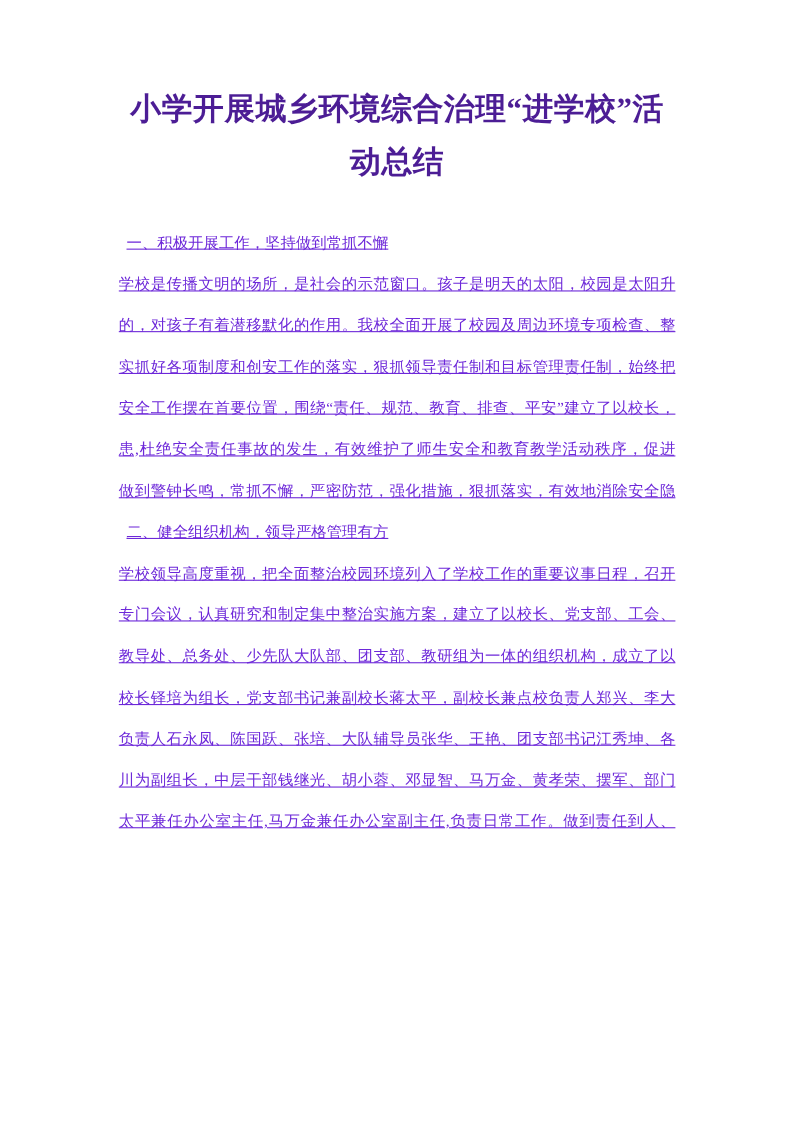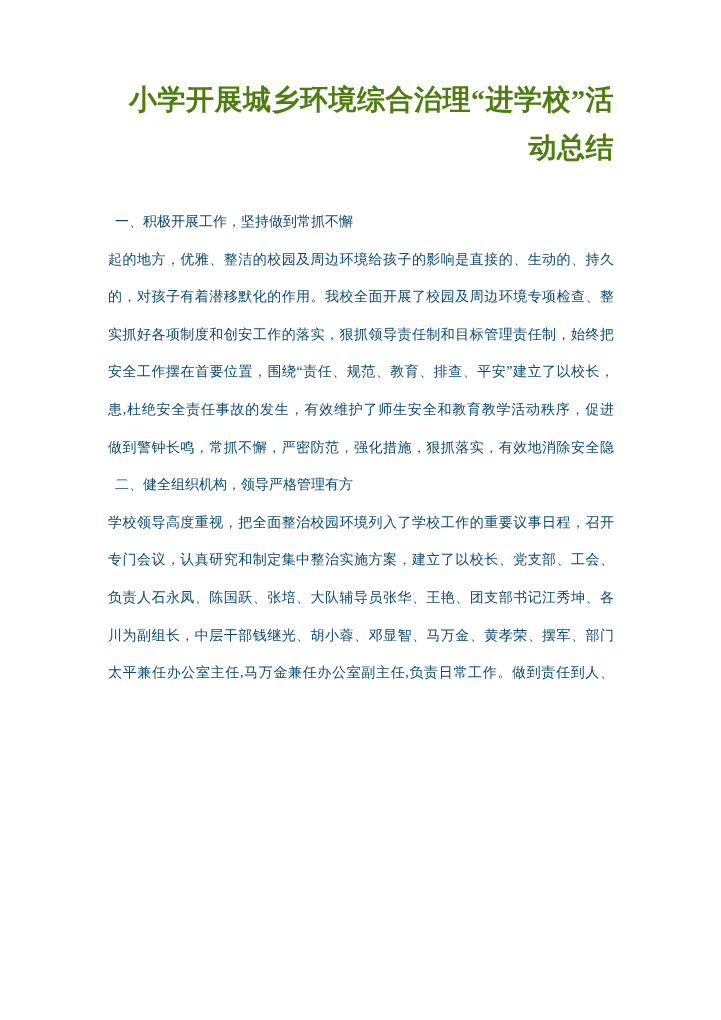--- a/index.html
+++ b/index.html
@@ -20,35 +20,36 @@
     left: 0; top: 0;
     width: 721px;
     height: 1020px;
     background: #ffffff;
   }
   .doc-title {
     position: absolute;
     left: 108px;
     top: 76px;
     width: 506px;
-    text-align: right;
+    text-align: center;
     font-size: 28px;
     font-weight: bold;
     line-height: 48px;
     letter-spacing: 0.5px;
-    color: #4d7c0f;
+    color: #4c1d95;
   }
   .doc-body {
     position: absolute;
     left: 108px;
     top: 203px;
     width: 506px;
     font-size: 14px;
     line-height: 37.6px;
-    color: #0c4a6e;
+    color: #6d28d9;
+    text-decoration: underline;
   }
   .heading-line {
     text-align: left;
     padding-left: 7px;
   }
   .body-line {
     text-align: justify;
     text-align-last: justify;
   }
   .body-line.para-end {
@@ -62,30 +63,32 @@
 
   <div class="doc-title">
     <div>小学开展城乡环境综合治理“进学校”活</div>
     <div>动总结</div>
   </div>
 
   <div class="doc-body">
 
     <div class="heading-line">一、积极开展工作，坚持做到常抓不懈</div>
 
-    <div class="body-line">起的地方，优雅、整洁的校园及周边环境给孩子的影响是直接的、生动的、持久</div>
+    <div class="body-line">学校是传播文明的场所，是社会的示范窗口。孩子是明天的太阳，校园是太阳升</div>
     <div class="body-line">的，对孩子有着潜移默化的作用。我校全面开展了校园及周边环境专项检查、整</div>
     <div class="body-line">实抓好各项制度和创安工作的落实，狠抓领导责任制和目标管理责任制，始终把</div>
     <div class="body-line">安全工作摆在首要位置，围绕“责任、规范、教育、排查、平安”建立了以校长，</div>
     <div class="body-line">患,杜绝安全责任事故的发生，有效维护了师生安全和教育教学活动秩序，促进</div>
     <div class="body-line">做到警钟长鸣，常抓不懈，严密防范，强化措施，狠抓落实，有效地消除安全隐</div>
 
     <div class="heading-line">二、健全组织机构，领导严格管理有方</div>
 
     <div class="body-line">学校领导高度重视，把全面整治校园环境列入了学校工作的重要议事日程，召开</div>
     <div class="body-line">专门会议，认真研究和制定集中整治实施方案，建立了以校长、党支部、工会、</div>
+    <div class="body-line">教导处、总务处、少先队大队部、团支部、教研组为一体的组织机构，成立了以</div>
+    <div class="body-line">校长铎培为组长，党支部书记兼副校长蒋太平，副校长兼点校负责人郑兴、李大</div>
     <div class="body-line">负责人石永凤、陈国跃、张培、大队辅导员张华、王艳、团支部书记江秀坤、各</div>
     <div class="body-line">川为副组长，中层干部钱继光、胡小蓉、邓显智、马万金、黄孝荣、摆军、部门</div>
     <div class="body-line">太平兼任办公室主任,马万金兼任办公室副主任,负责日常工作。做到责任到人、</div>
 
   </div>
 
 </div>
 
 </body></html>

